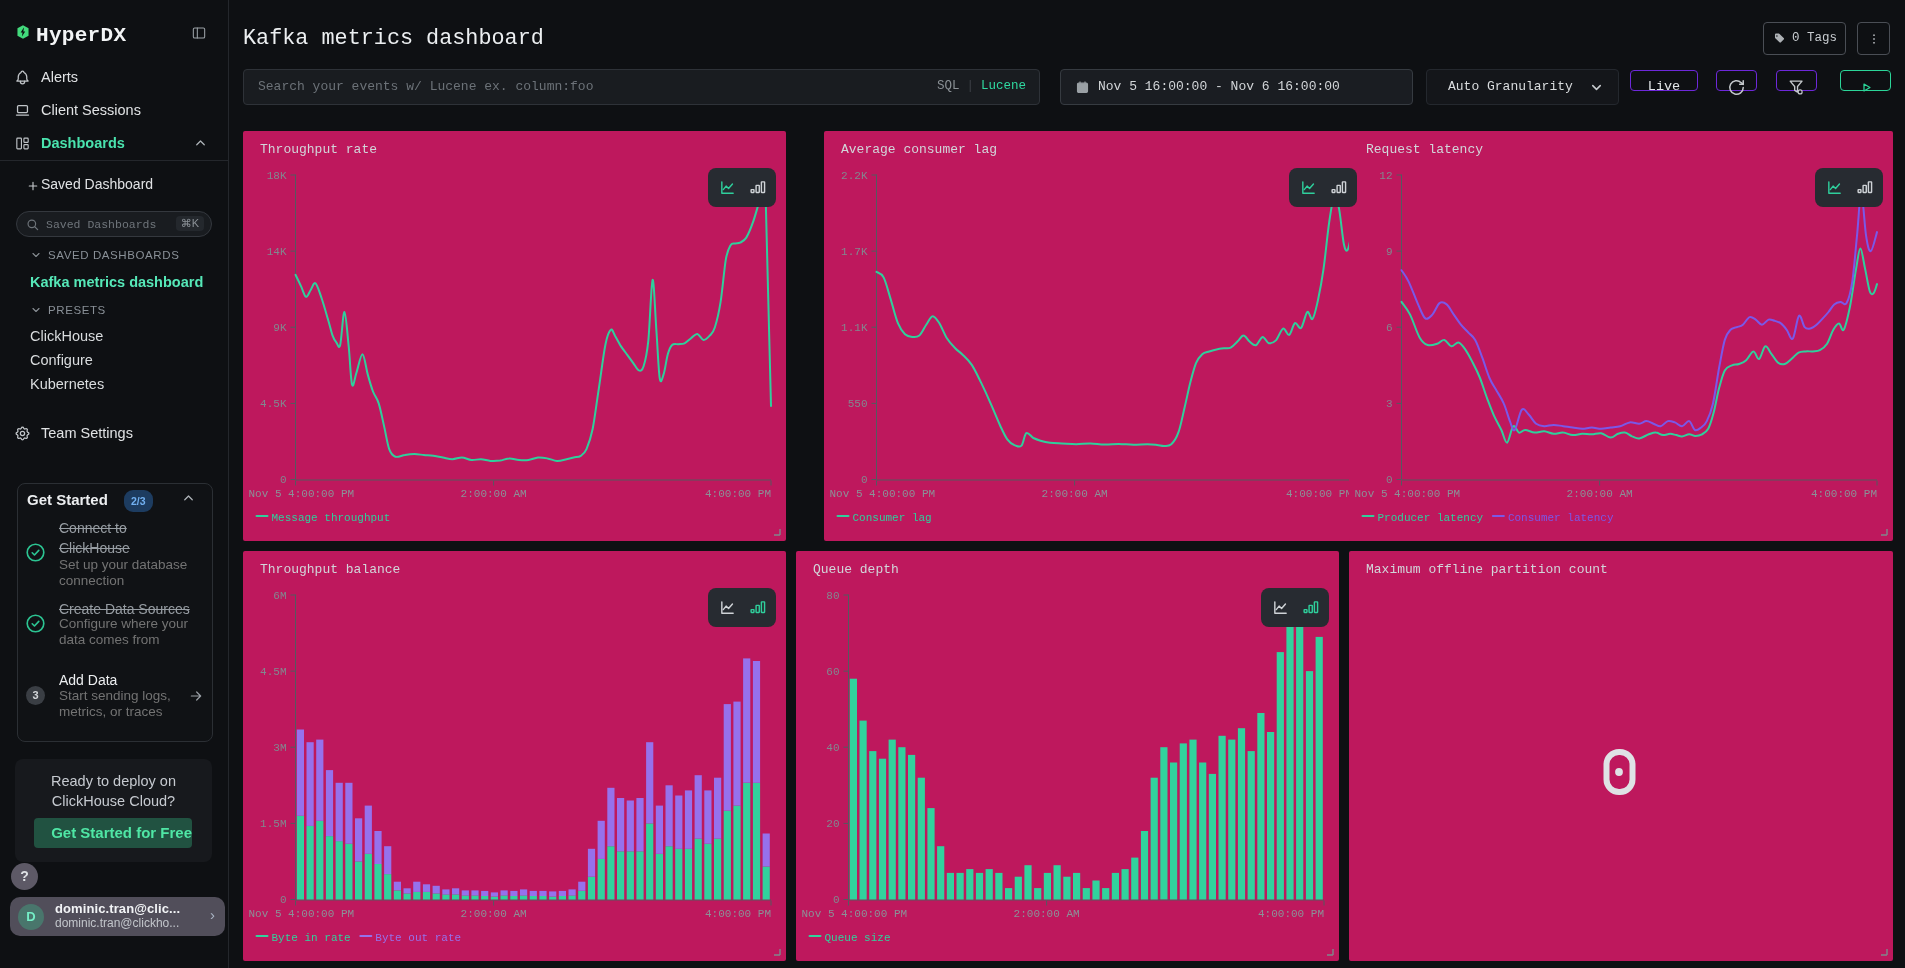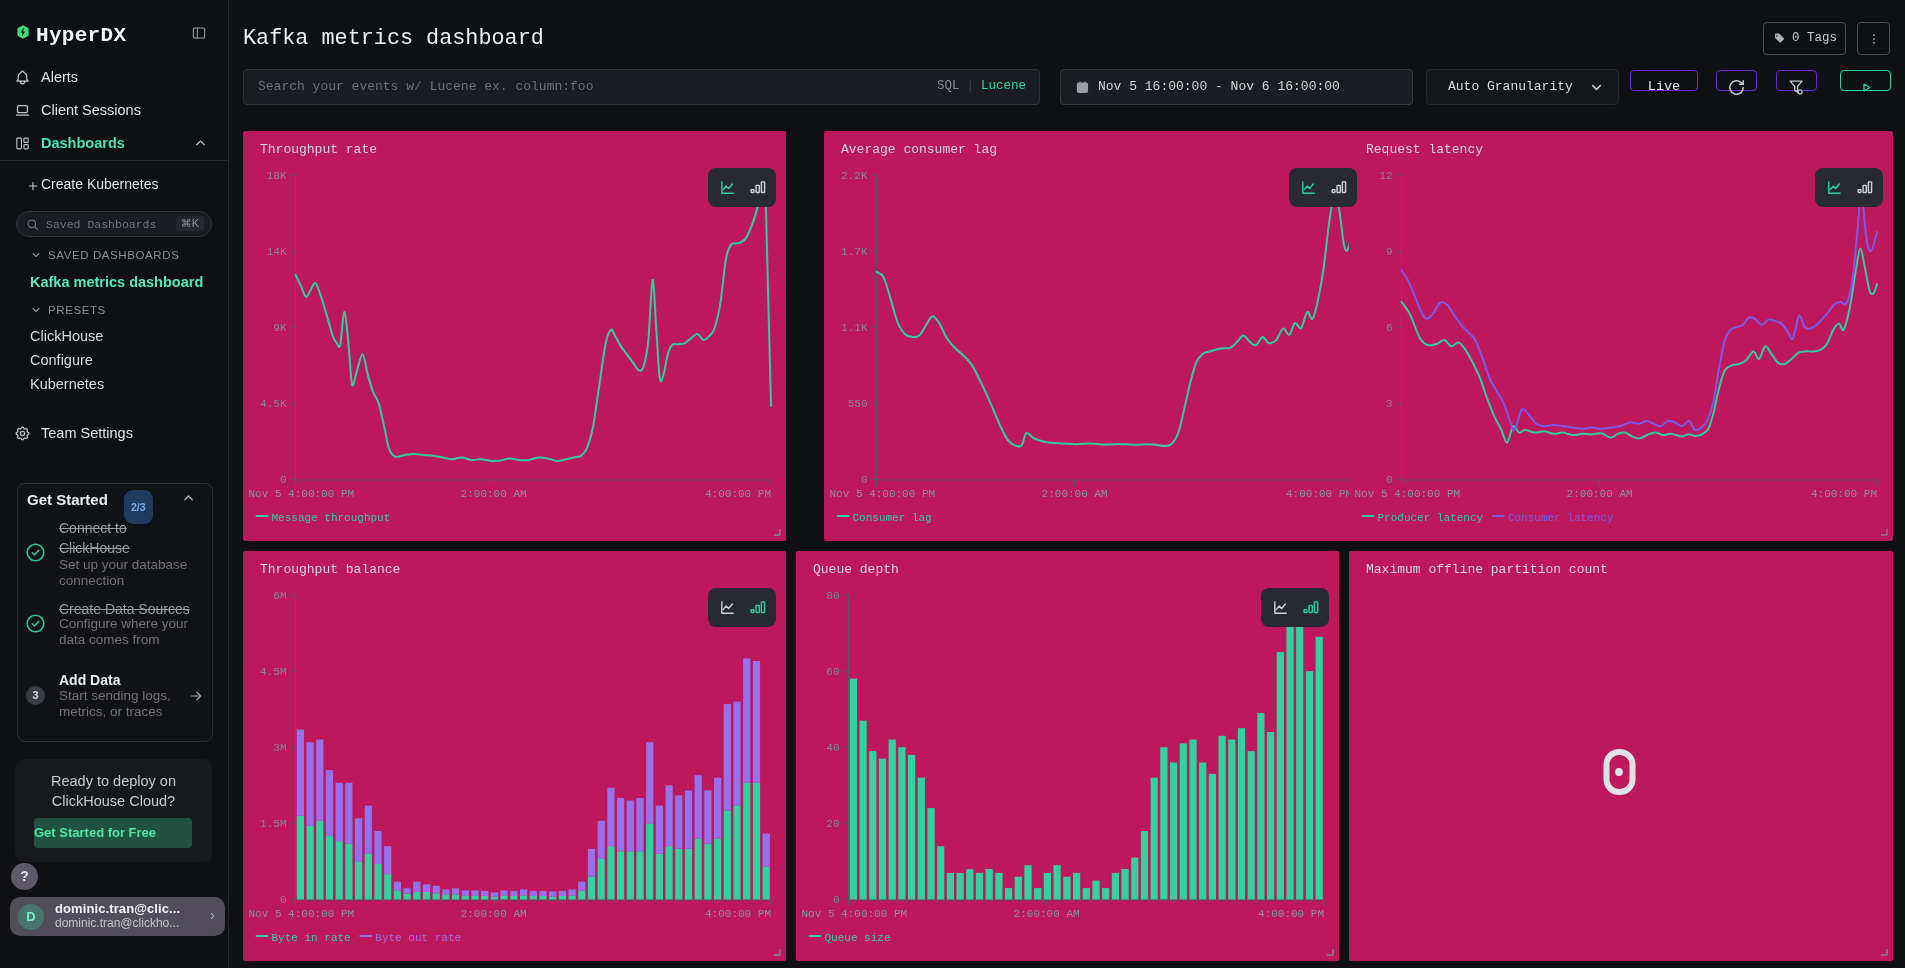--- a/index.html
+++ b/index.html
@@ -15,32 +15,32 @@
 .spill{position:absolute;left:16px;top:211px;width:196px;height:26px;border:1px solid #34383e;background:#191c20;border-radius:13px}
 .spill svg{position:absolute;left:9px;top:6px}
 .sptxt{position:absolute;left:29px;top:6px;font-family:"Liberation Mono",monospace;font-size:11.5px;color:#6f757b}
 .kbd{position:absolute;right:7px;top:4px;background:#24282d;color:#8b9197;font-size:11px;padding:1px 5px;border-radius:4px}
 .shead{position:absolute;left:30px;font-size:11.5px;letter-spacing:.6px;color:#899097;display:flex;gap:6px;align-items:center}
 .slink{position:absolute;left:30px;font-size:14.5px;color:#d9dcde}
 .slink.green{color:#56e8b8;font-weight:600}
 .gs{position:absolute;left:17px;top:483px;width:196px;height:259px;border:1px solid #2b2f34;border-radius:8px;background:#101215}
 .gs-h{position:absolute;left:9px;top:7px;width:178px}
 .gs-h b{font-size:15px;color:#eceef0}
-.badge{position:absolute;left:97px;top:-1px;background:#1d3c60;color:#72b1f2;font-size:10.5px;font-weight:700;padding:11px 7px;border-radius:9px}
+.badge{position:absolute;left:97px;top:-1px;background:#1d3c60;color:#72b1f2;font-size:10.5px;font-weight:700;padding:5px 7px;border-radius:9px}
 .gs-ch{position:absolute;right:9px;top:0}
 .gs-item{position:absolute;left:0;top:0;width:196px;height:0}
 .gs-ic{position:absolute;left:8px}
 .gs-ic.num{width:19px;height:19px;background:#3a3e44;border-radius:50%;color:#d4d7da;font-size:11px;font-weight:700;text-align:center;line-height:19px}
 .gs-t{position:absolute;left:41px;font-size:14px;color:#979da3;font-weight:500;line-height:19.5px}
 .strike{text-decoration:line-through}
 .gs-s{position:absolute;left:41px;font-size:13.5px;color:#737373;line-height:15.7px;width:135px}
 .gs-arr{position:absolute;left:170px;top:204px}
 .cloud{position:absolute;left:15px;top:759px;width:197px;height:103px;background:#17191d;border-radius:8px}
 .cl-t{margin-top:12px;text-align:center;font-size:14.5px;color:#c6cad0;line-height:20px}
-.cl-btn{position:absolute;left:19px;top:59px;width:158px;height:30px;background:#215241;border-radius:4px;color:#4fe6a5;font-size:13px;font-weight:700;text-align:left;line-height:30px}
+.cl-btn{position:absolute;left:19px;top:59px;width:158px;height:30px;background:#215241;border-radius:4px;color:#4fe6a5;font-size:15px;font-weight:700;text-align:right;line-height:30px}
 .help{position:absolute;left:11px;top:863px;width:27px;height:27px;background:#5d5966;border-radius:50%;color:#dfe2e6;font-size:14px;font-weight:700;text-align:center;line-height:27px}
 .uchip{position:absolute;left:10px;top:897px;width:215px;height:39px;border-radius:10px;background:#514e5a}
 .uav{position:absolute;left:8px;top:7px;width:26px;height:26px;border-radius:50%;background:#49766c;color:#74eec6;font-size:13px;font-weight:700;text-align:center;line-height:26px}
 .uem{position:absolute;left:45px;top:4px}
 .uem b{display:block;font-size:13px;color:#f2f4f6;letter-spacing:.1px}
 .uem span{display:block;font-size:12px;color:#c2c6cb}
 .uch{position:absolute;right:10px;top:9px;color:#a9b4c4;font-size:15px}
 .title{position:absolute;left:243px;top:26px;font-family:"Liberation Mono",monospace;font-size:21.8px;color:#eceff1}
 .tagbtn{position:absolute;left:1763px;top:22px;width:83px;height:33px;border:1px solid #4a4e55;border-radius:4px}
 .tagbtn svg{position:absolute;left:9px;top:9px}
@@ -106,21 +106,21 @@
       <span class="mit" style="color:#4ae3ae;font-weight:700">Dashboards</span>
       <span class="mir"><svg width="15" height="15" viewBox="0 0 24 24" fill="none" stroke="#aeb3b8" stroke-width="2" stroke-linecap="round" stroke-linejoin="round">
           <path d="M6 14l6-6 6 6"></path>
         </svg></span>
     </div>
   <div class="sep"></div>
   <div class="mi" style="top:172px">
       <span class="mic" style="left:27px;top:6px"><svg width="12" height="12" viewBox="0 0 24 24" fill="none" stroke="#c8ccd0" stroke-width="2.2" stroke-linecap="round" stroke-linejoin="round">
           <path d="M12 4.5v15M4.5 12h15"></path>
         </svg></span>
-      <span class="mit" style="font-size:14px">Create Kubernetes</span>
+      <span class="mit" style="font-size:14px">Saved Dashboard</span>
     </div>
   <div class="spill">
       <svg width="14" height="14" viewBox="0 0 24 24" fill="none" stroke="#6f757b" stroke-width="2" stroke-linecap="round" stroke-linejoin="round">
         <circle cx="10" cy="10" r="6.5"></circle>
         <path d="M15 15l5 5"></path>
       </svg>
       <span class="sptxt">Saved Dashboards</span>
       <span class="kbd">⌘K</span>
     </div>
   <div class="shead" style="top:249px">
@@ -162,21 +162,21 @@
     <div class="gs-item">
       <span class="gs-ic" style="top:130px"><svg width="19" height="19" viewBox="0 0 22 22">
             <circle cx="11" cy="11" r="9.6" fill="none" stroke="#2cc492" stroke-width="1.9"></circle>
             <path d="M7.2 11.3l2.6 2.6 5-5.4" fill="none" stroke="#2cc492" stroke-width="1.9" stroke-linecap="round" stroke-linejoin="round"></path>
           </svg></span>
       <div class="gs-t strike" style="top:116px">Create Data Sources</div>
       <div class="gs-s" style="top:132px">Configure where your data comes from</div>
     </div>
     <div class="gs-item">
       <span class="gs-ic num" style="top:202px">3</span>
-      <div class="gs-t" style="top:187px;color:#eceef0;font-weight:700">Add Data</div>
+      <div class="gs-t" style="top:187px;color:#eceef0;font-weight:400">Add Data</div>
       <div class="gs-s" style="top:204px">Start sending logs,<br>metrics, or traces</div>
       <span class="gs-arr"><svg width="16" height="16" viewBox="0 0 24 24" fill="none" stroke="#9aa0a6" stroke-width="1.8" stroke-linecap="round" stroke-linejoin="round">
             <path d="M5 12h14M13 6l6 6-6 6"></path>
           </svg></span>
     </div>
   </div>
   <div class="cloud">
     <div class="cl-t">Ready to deploy on<br>ClickHouse Cloud?</div>
     <div class="cl-btn">Get Started for Free</div>
   </div>

